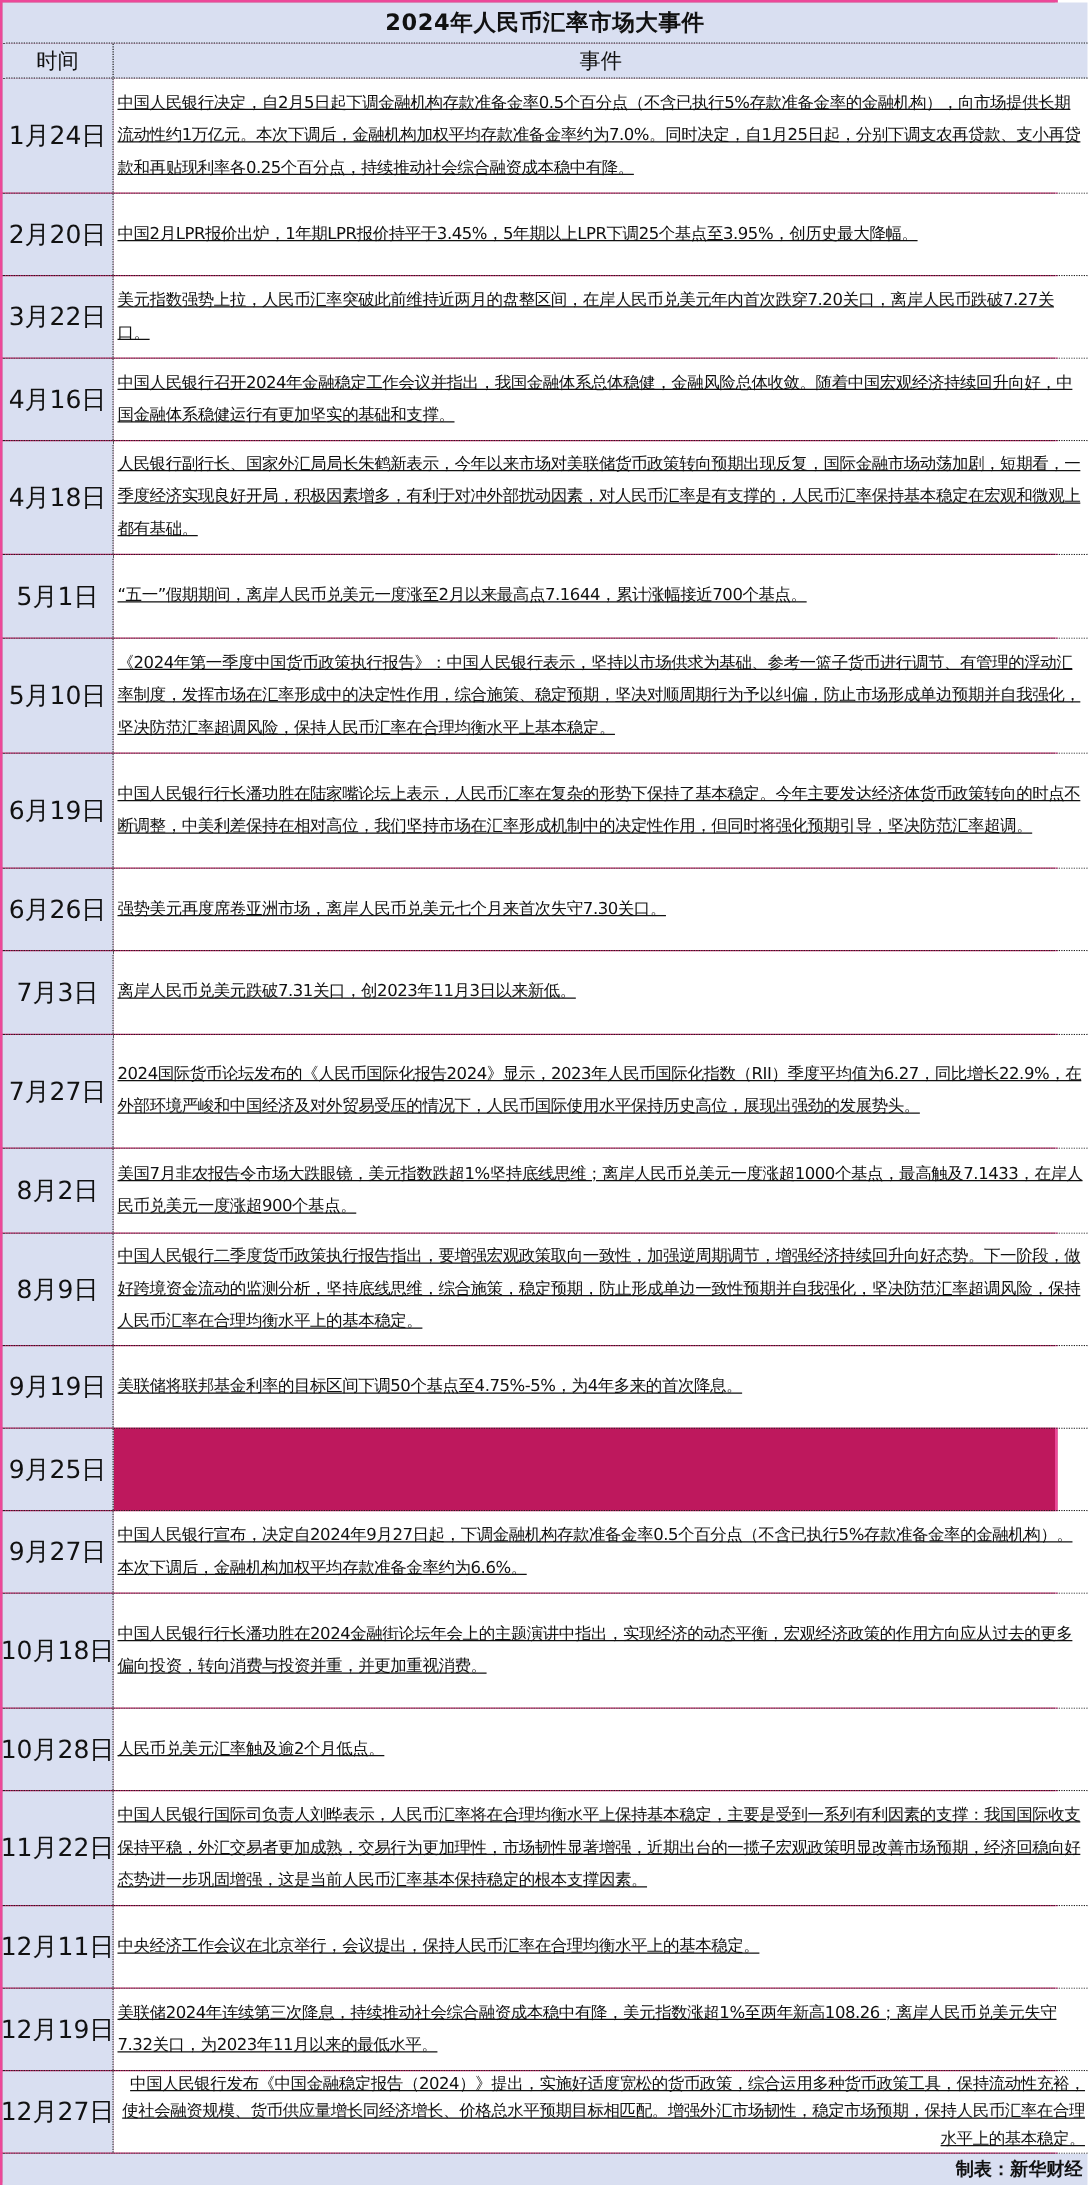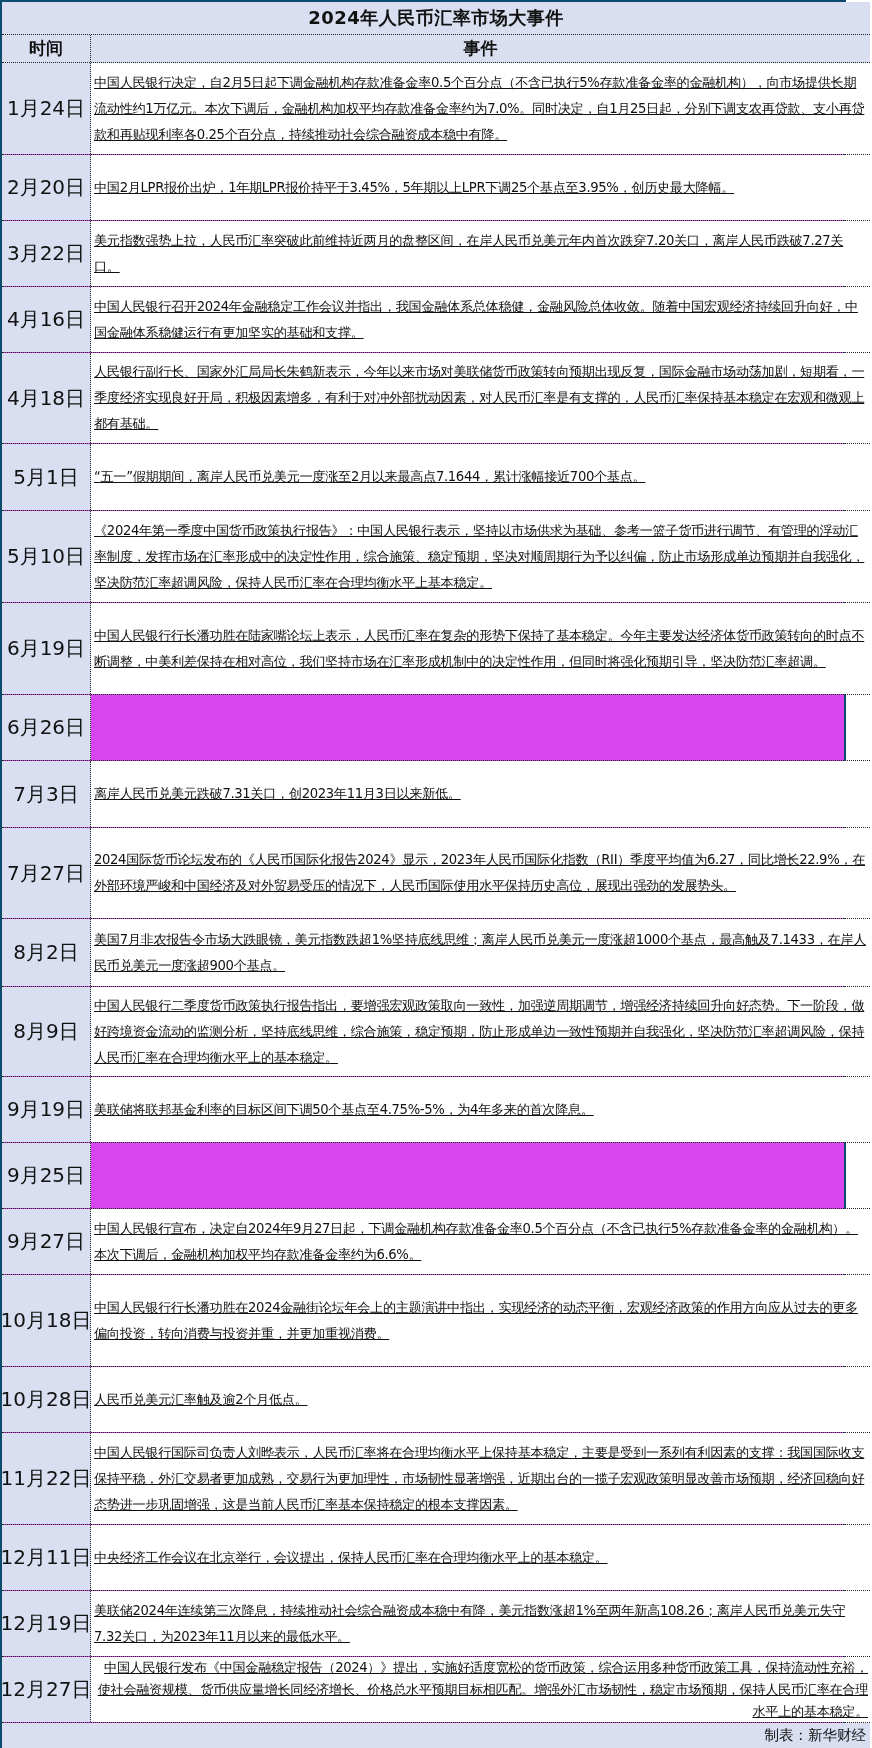--- a/index.html
+++ b/index.html
@@ -1,55 +1,55 @@
 <!DOCTYPE html>
 <html><head>
 <meta charset="utf-8">
 <style>
   * { box-sizing: border-box; margin: 0; padding: 0; }
   html, body { width: 872px; height: 1748px; background: #ffffff; overflow: hidden; }
   body { font-family: "DejaVu Sans", "Liberation Sans", sans-serif; color: #111111; }
   .sheet {
     position: absolute; left: 0; top: 0; width: 846px; height: 1748px;
-    border: 2px solid #0c4a6e; background: #d946ef;
+    border: 2px solid #ec4899; background: #be185d;
   }
   .title-row {
     position: absolute; left: 0; top: 0; width: 868px; height: 33px;
     background: #d9dff1; border-bottom: 1px dotted #222;
     display: flex; align-items: center; justify-content: center;
     font-weight: bold; font-size: 18px; letter-spacing: 0.5px;
   }
   .header-row {
     position: absolute; left: 0; top: 33px; width: 868px; height: 28px;
     background: #d9dff1; border-bottom: 1px dotted #222; display: flex;
   }
   .header-row .hcell {
     display: flex; align-items: center; justify-content: center;
-    font-weight: bold; font-size: 17px; height: 100%;
+    font-weight: normal; font-size: 17px; height: 100%;
   }
   .h-time { width: 89px; border-right: 1px dotted #222; }
   .h-event { flex: 1; }
   .rows { position: absolute; left: 0; top: 61px; width: 868px; }
   .row { display: flex; border-bottom: 1px dotted #222; }
   .cell-time {
     width: 89px; background: #d9dff1; border-right: 1px dotted #222;
     display: flex; align-items: center; justify-content: center;
     font-size: 20px; white-space: nowrap;
   }
   .cell-event {
     flex: 1; background: #ffffff; display: flex; align-items: center;
     padding: 0 2px 0 3px; font-size: 13.2px; line-height: 26px;
     letter-spacing: -0.35px;
     text-decoration: underline;
   }
   .cell-event.tight { line-height: 22px; text-align: right; }
   .footer-row {
     position: absolute; left: 0; top: 1721px; width: 868px; height: 25px;
     background: #d9dff1; display: flex; align-items: center; justify-content: flex-end;
-    padding-right: 4px; font-weight: normal; font-size: 14.5px;
+    padding-right: 4px; font-weight: bold; font-size: 14.5px;
   }
 </style>
 </head>
 <body>
 
 <div class="sheet">
   <div class="title-row">2024年人民币汇率市场大事件</div>
 
   <div class="header-row">
     <div class="hcell h-time">时间</div>
@@ -84,20 +84,21 @@
     <div class="row" style="height:92px">
       <div class="cell-time">5月10日</div>
       <div class="cell-event">《2024年第一季度中国货币政策执行报告》：中国人民银行表示，坚持以市场供求为基础、参考一篮子货币进行调节、有管理的浮动汇率制度，发挥市场在汇率形成中的决定性作用，综合施策、稳定预期，坚决对顺周期行为予以纠偏，防止市场形成单边预期并自我强化，坚决防范汇率超调风险，保持人民币汇率在合理均衡水平上基本稳定。</div>
     </div>
     <div class="row" style="height:92px">
       <div class="cell-time">6月19日</div>
       <div class="cell-event">中国人民银行行长潘功胜在陆家嘴论坛上表示，人民币汇率在复杂的形势下保持了基本稳定。今年主要发达经济体货币政策转向的时点不断调整，中美利差保持在相对高位，我们坚持市场在汇率形成机制中的决定性作用，但同时将强化预期引导，坚决防范汇率超调。</div>
     </div>
     <div class="row" style="height:66px">
       <div class="cell-time">6月26日</div>
+      <div class="cell-event">强势美元再度席卷亚洲市场，离岸人民币兑美元七个月来首次失守7.30关口。</div>
     </div>
     <div class="row" style="height:67px">
       <div class="cell-time">7月3日</div>
       <div class="cell-event">离岸人民币兑美元跌破7.31关口，创2023年11月3日以来新低。</div>
     </div>
     <div class="row" style="height:91px">
       <div class="cell-time">7月27日</div>
       <div class="cell-event">2024国际货币论坛发布的《人民币国际化报告2024》显示，2023年人民币国际化指数（RII）季度平均值为6.27，同比增长22.9%，在外部环境严峻和中国经济及对外贸易受压的情况下，人民币国际使用水平保持历史高位，展现出强劲的发展势头。</div>
     </div>
     <div class="row" style="height:68px">

